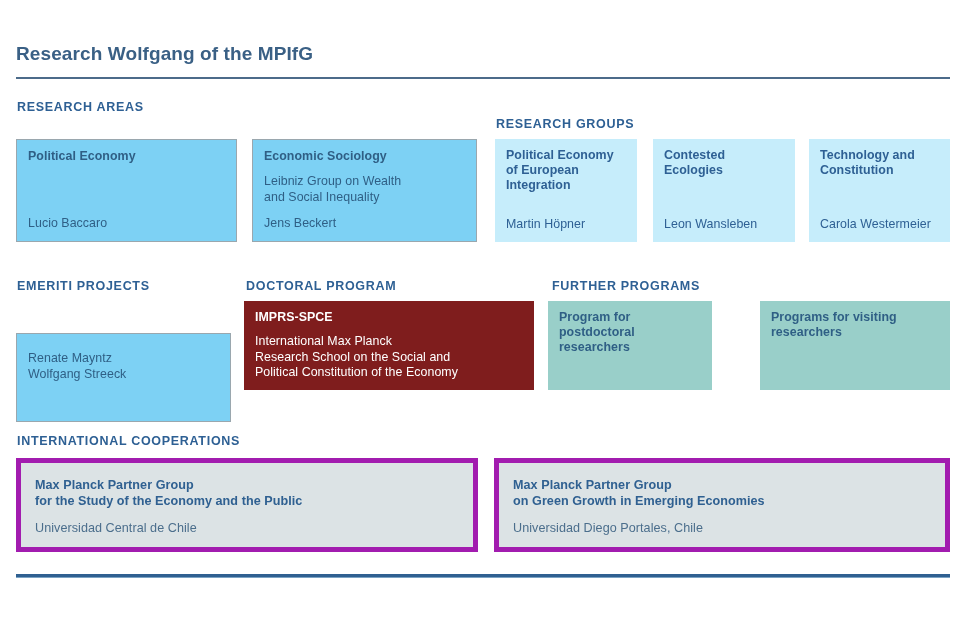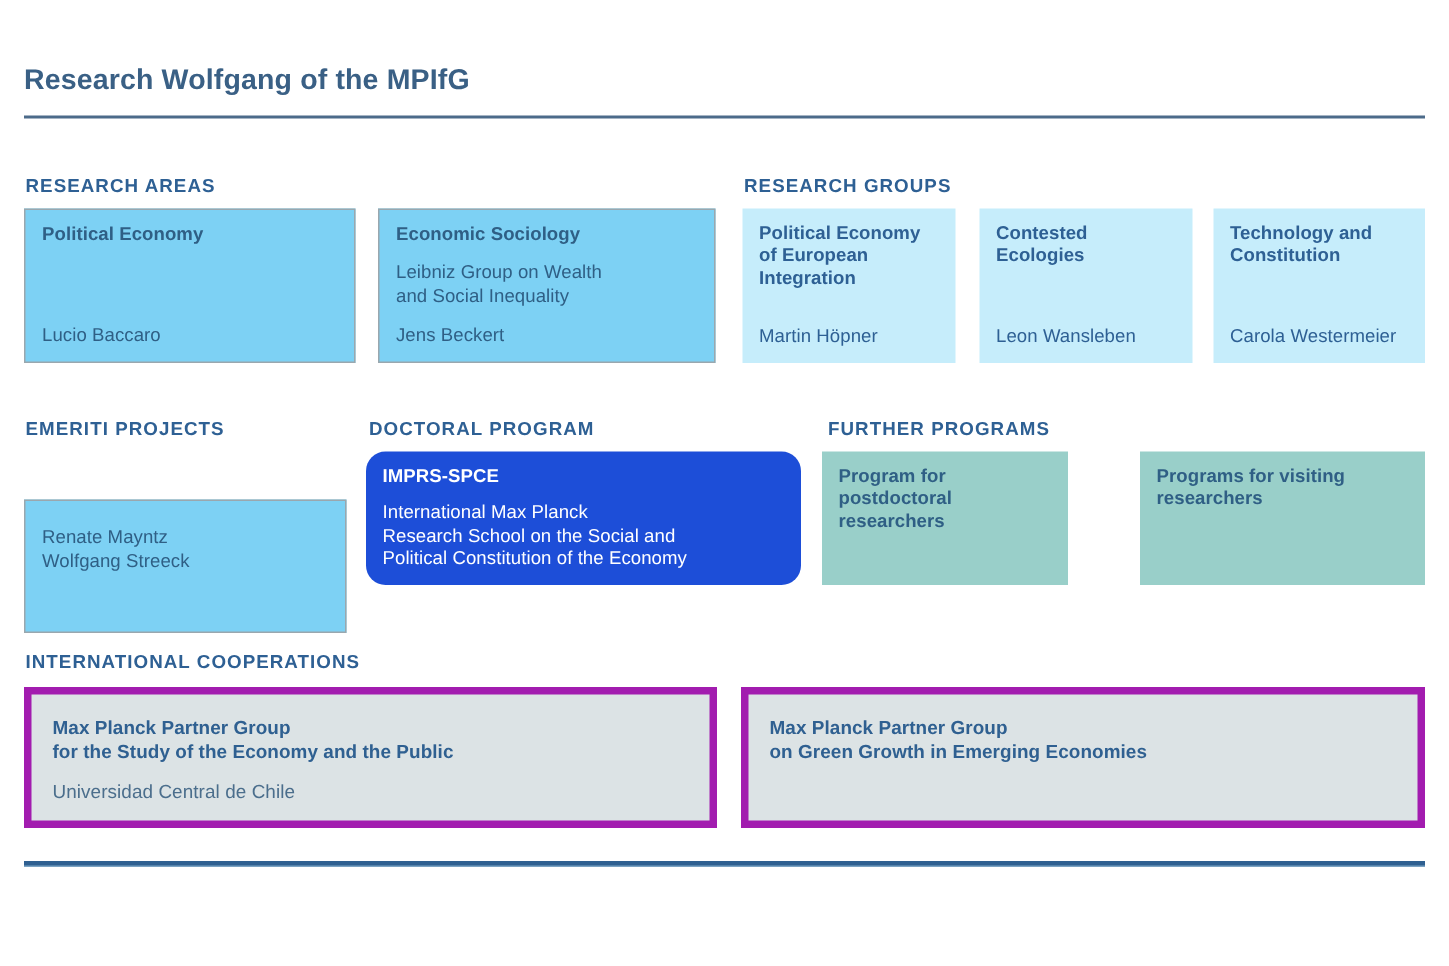--- a/index.html
+++ b/index.html
@@ -54,21 +54,21 @@
   
   .section-head {
     position: absolute;
     font-size: 12.5px;
     font-weight: bold;
     letter-spacing: 0.7px;
     color: #2e6094;
     text-transform: uppercase;
     white-space: nowrap;
   }
-  #head-research-areas       { left: 17px;  top: 117px; text-align: center; }
+  #head-research-areas       { left: 17px;  top: 100px; text-align: center; }
   #head-research-groups      { left: 496px; top: 117px; }
   #head-emeriti              { left: 17px;  top: 279px; }
   #head-doctoral             { left: 246px; top: 279px; }
   #head-further              { left: 552px; top: 279px; }
   #head-international        { left: 17px;  top: 434px; }
 
   
   .card {
     position: absolute;
     box-sizing: border-box;
@@ -99,21 +99,21 @@
   .card .card-list {
     font-size: 12.4px;
     font-weight: normal;
     line-height: 16.3px;
     letter-spacing: 0.05px;
   }
 
   
   .sky   { background: #7dd1f4; border: 1px solid #9aa7ae; color: #2f5f85; }
   .pale  { background: #c6edfb; color: #2e6094; }
-  .teal  { background: #1d4ed8; color: #ffffff; border-radius: 13px; }
+  .teal  { background: #7f1d1d; color: #ffffff; }
   .sage  { background: #99cfc9; color: #2f5f85; }
   .gray  { background: #dce3e5; border: 5px solid #a21caf; color: #2f6091; }
 
   .teal .card-title { color: #ffffff; }
   .teal .card-sub   { color: #ffffff; }
 
   
   #card-political-economy   { left: 16px;  top: 139px; width: 221px; height: 103px; }
   #card-economic-sociology  { left: 252px; top: 139px; width: 225px; height: 103px; }
 
@@ -217,17 +217,18 @@
 
   <div class="card gray" id="card-partner-public">
     <div class="coop-title">Max Planck Partner Group</div>
     <div class="coop-title">for the Study of the Economy and the Public</div>
     <div class="coop-sub">Universidad Central de Chile</div>
   </div>
 
   <div class="card gray" id="card-partner-green">
     <div class="coop-title">Max Planck Partner Group</div>
     <div class="coop-title">on Green Growth in Emerging Economies</div>
+    <div class="coop-sub">Universidad Diego Portales, Chile</div>
   </div>
 
   <div class="rule-bottom"></div>
 
 </div>
 
 </body></html>

